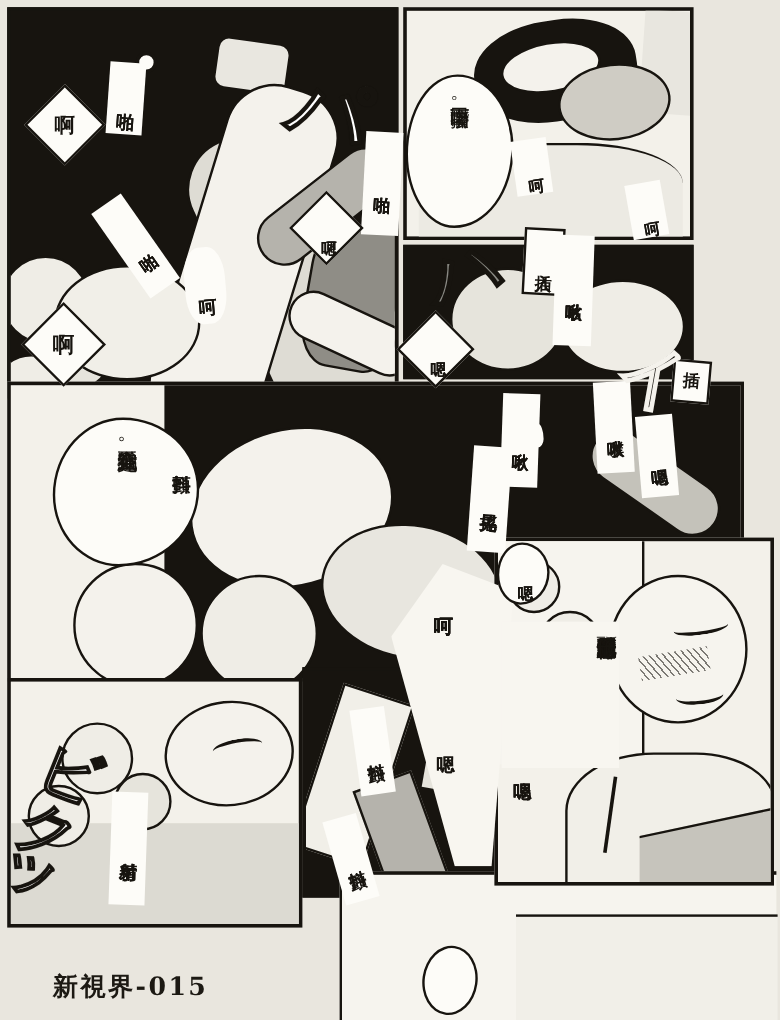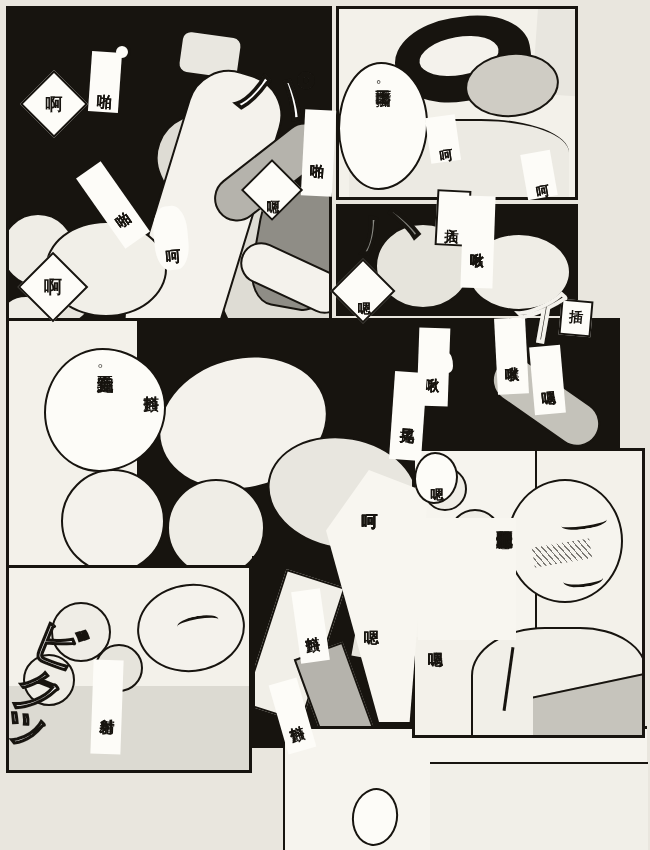--- a/index.html
+++ b/index.html
@@ -194,14 +194,15 @@
 
   <div class="wedge" style="left:326px;top:470px;width:102px;height:252px"></div>
   <div class="abs v txt" style="left:360px;top:502px;font-size:16px;z-index:6">呵呵呵呵呵</div>
   <div class="abs v txt" style="left:362px;top:618px;font-size:15px;z-index:6">嗯嗯</div>
 
   <div class="abs" style="left:418px;top:518px;width:98px;height:122px;background:#f8f6f0;z-index:6;display:flex;justify-content:flex-end">
     <span class="v dlg" style="font-size:17px;height:104px;line-height:1.35">眞沒想到光是用舌頭幫他舔就會硬成這個樣子</span>
   </div>
   <div class="abs v txt" style="left:426px;top:640px;font-size:15px;z-index:6">嗚嗯嗯</div>
 
+  <div class="footer" style="left:44px;top:808px">新視界-015</div>
 
 </div>
 
 </body></html>

